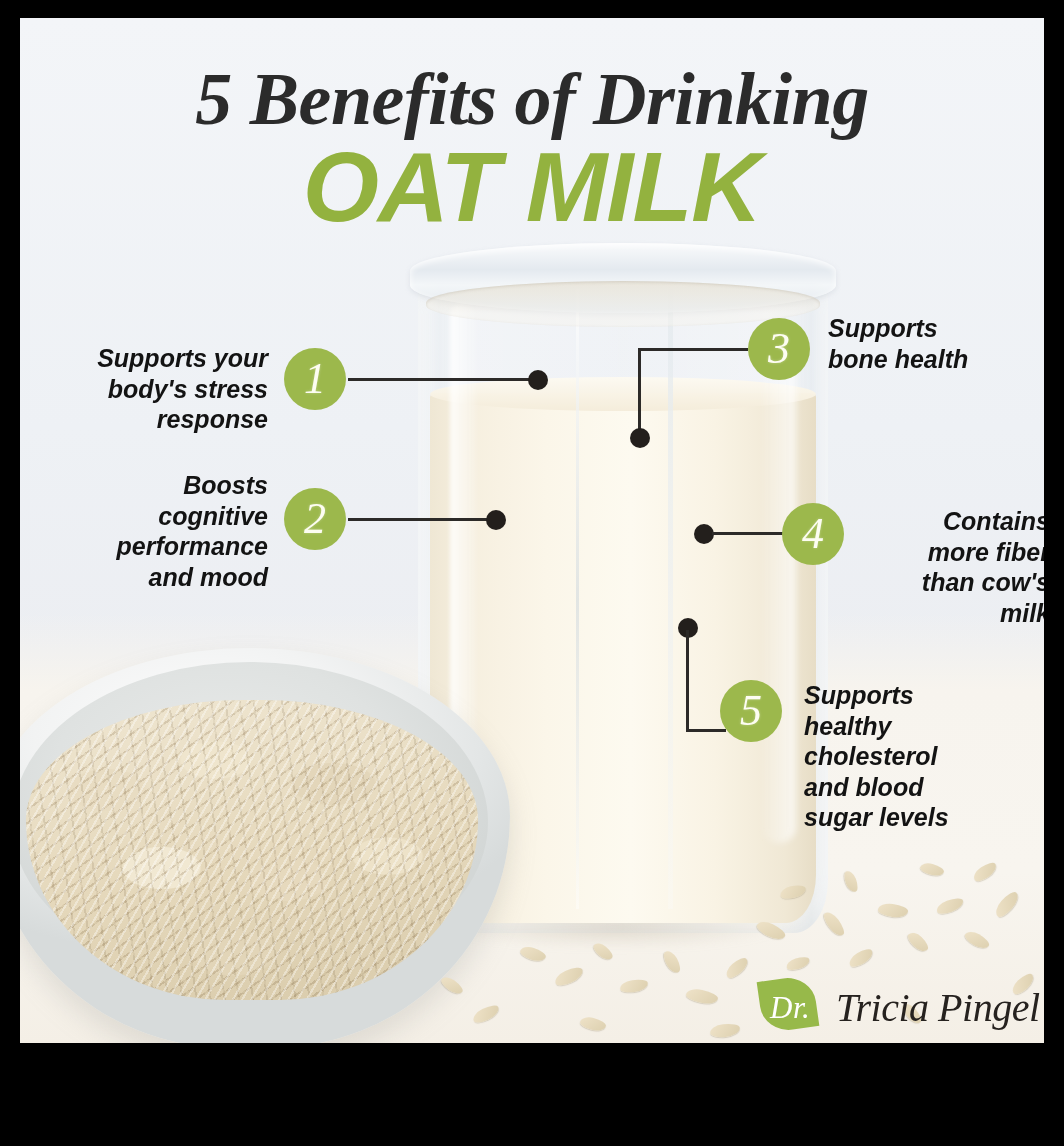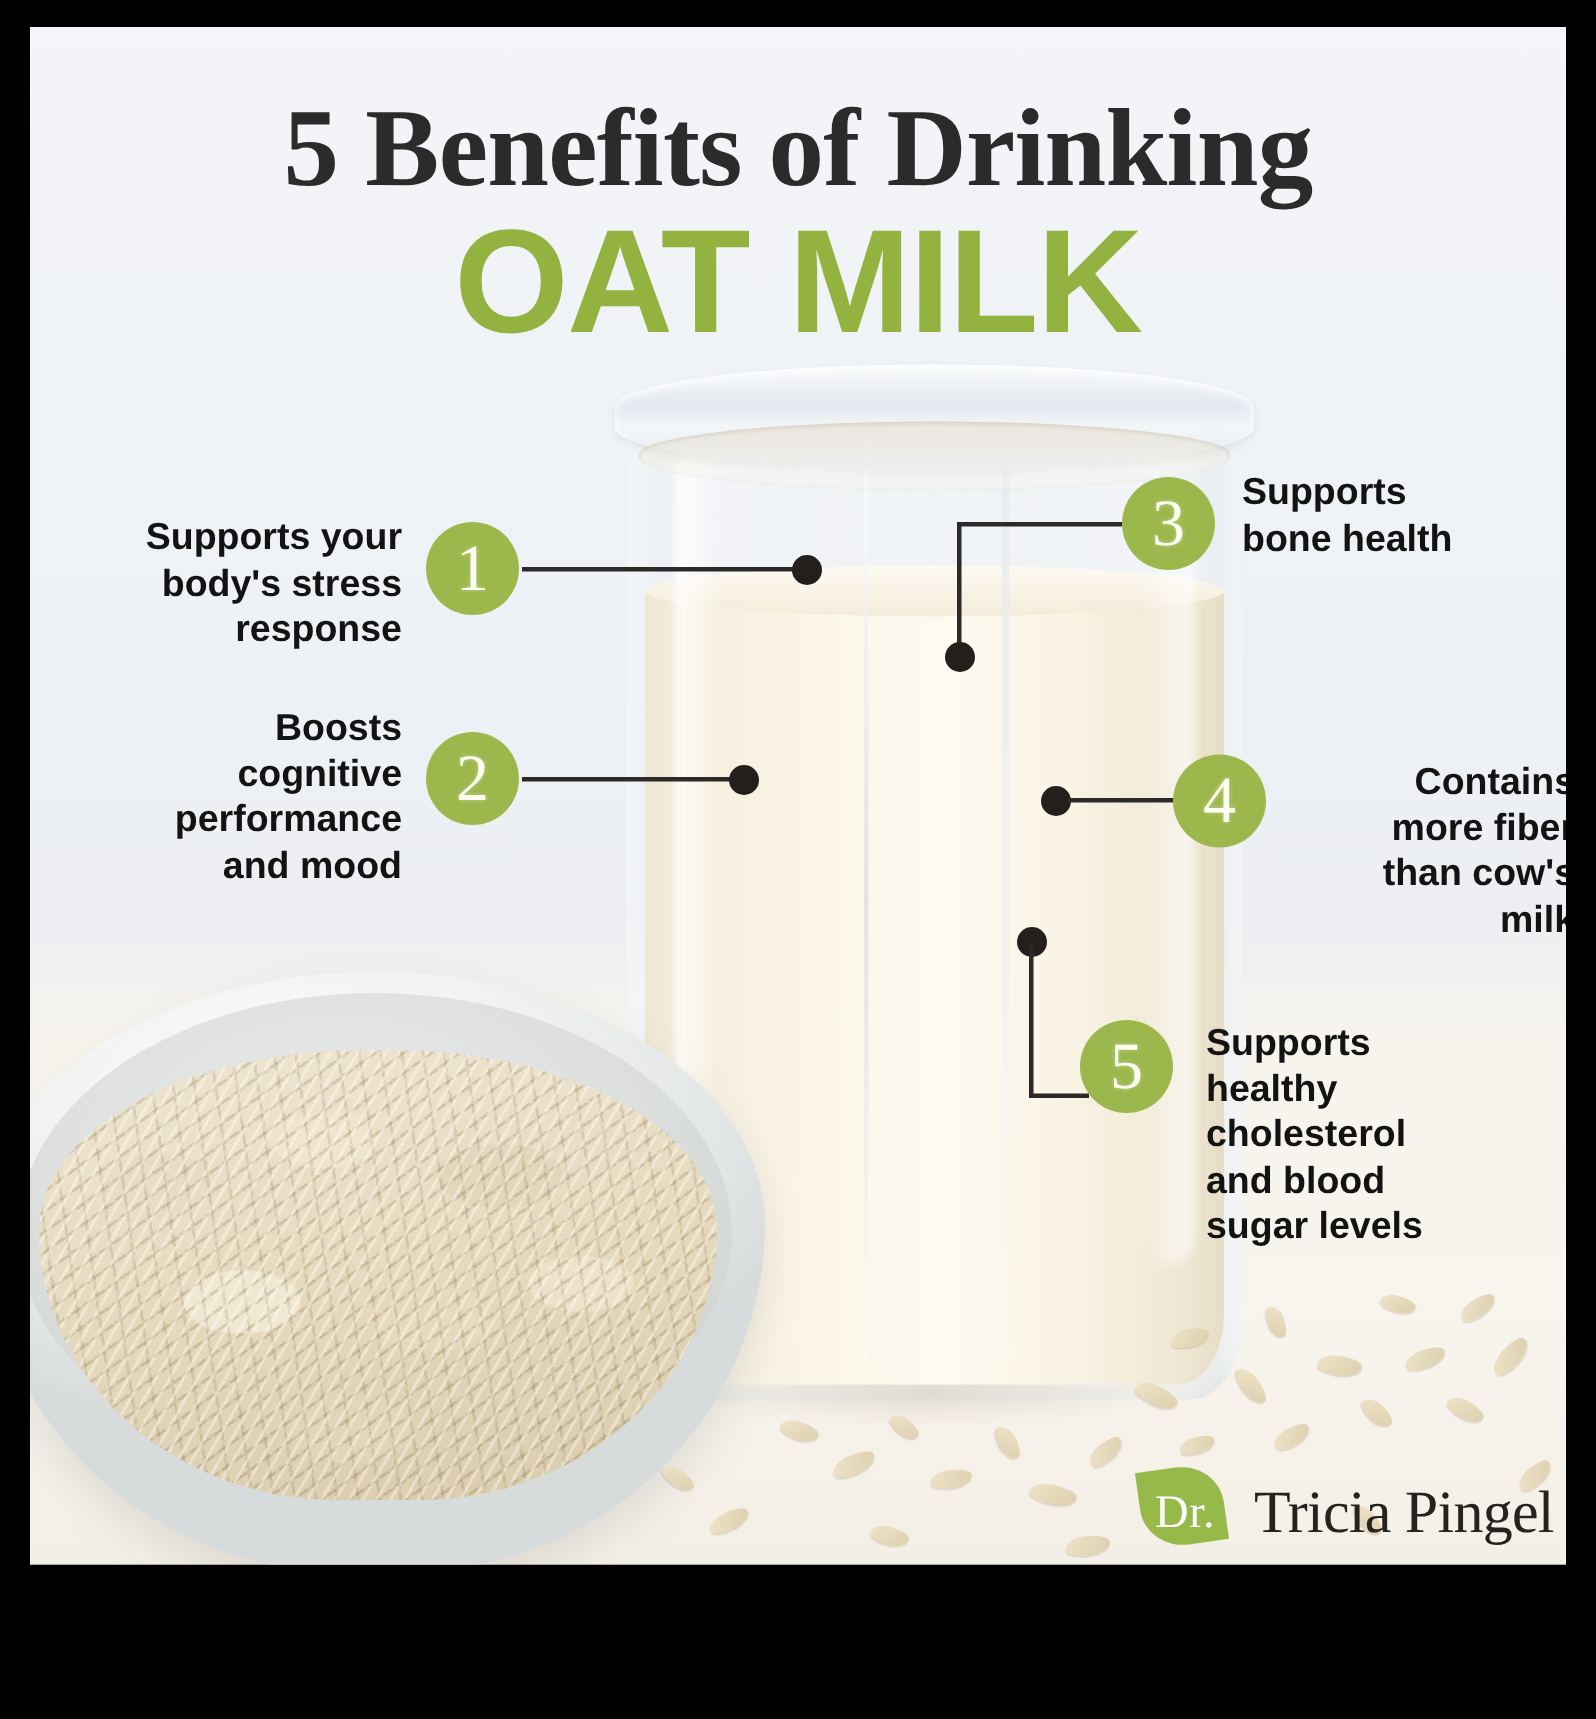--- a/index.html
+++ b/index.html
@@ -7,20 +7,21 @@
     width:1064px; height:1146px;
     background:#000;
     font-family:"Liberation Sans", sans-serif;
     overflow:hidden;
   }
 
   
   #frame {
     position:absolute; left:0; top:0; width:929px; height:1146px;
     background:#000;
+    font-style:italic;
   }
 
   
   #canvas {
     position:absolute; left:20px; top:18px; width:1024px; height:1025px;
     overflow:hidden;
     background:
       radial-gradient(120% 90% at 50% 5%, #f4f6f8 0%, #eceff3 45%, #e7eaef 100%);
   }
 

